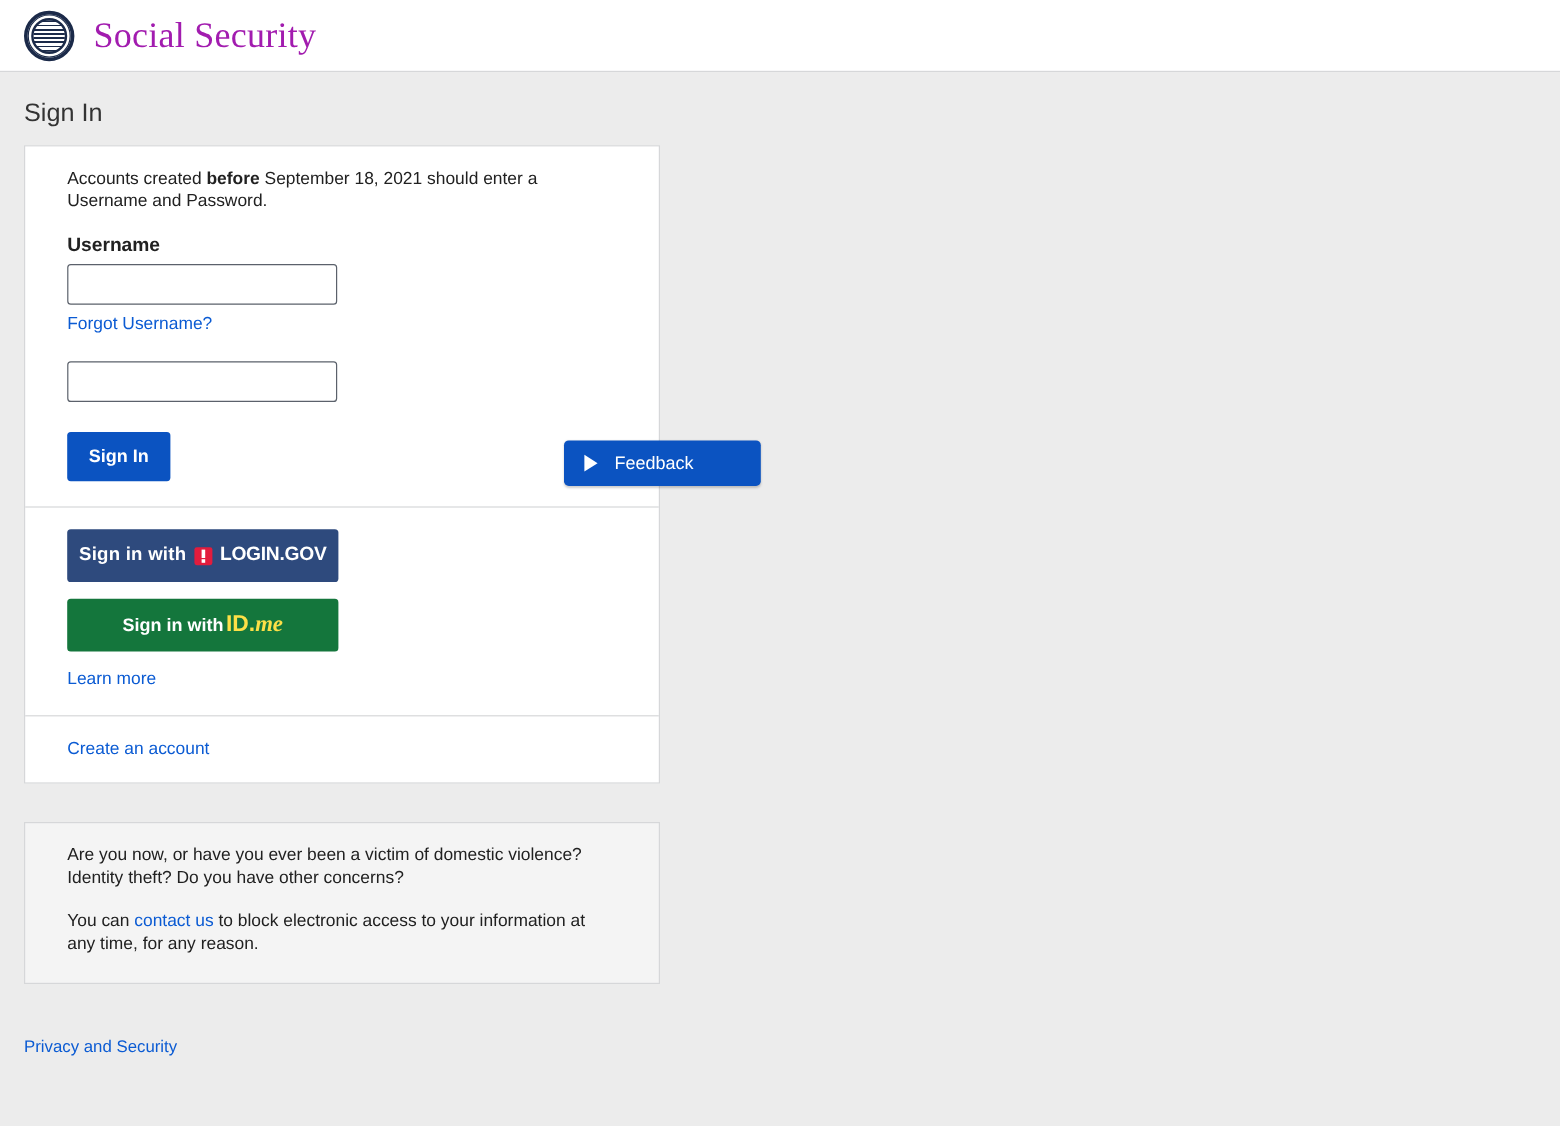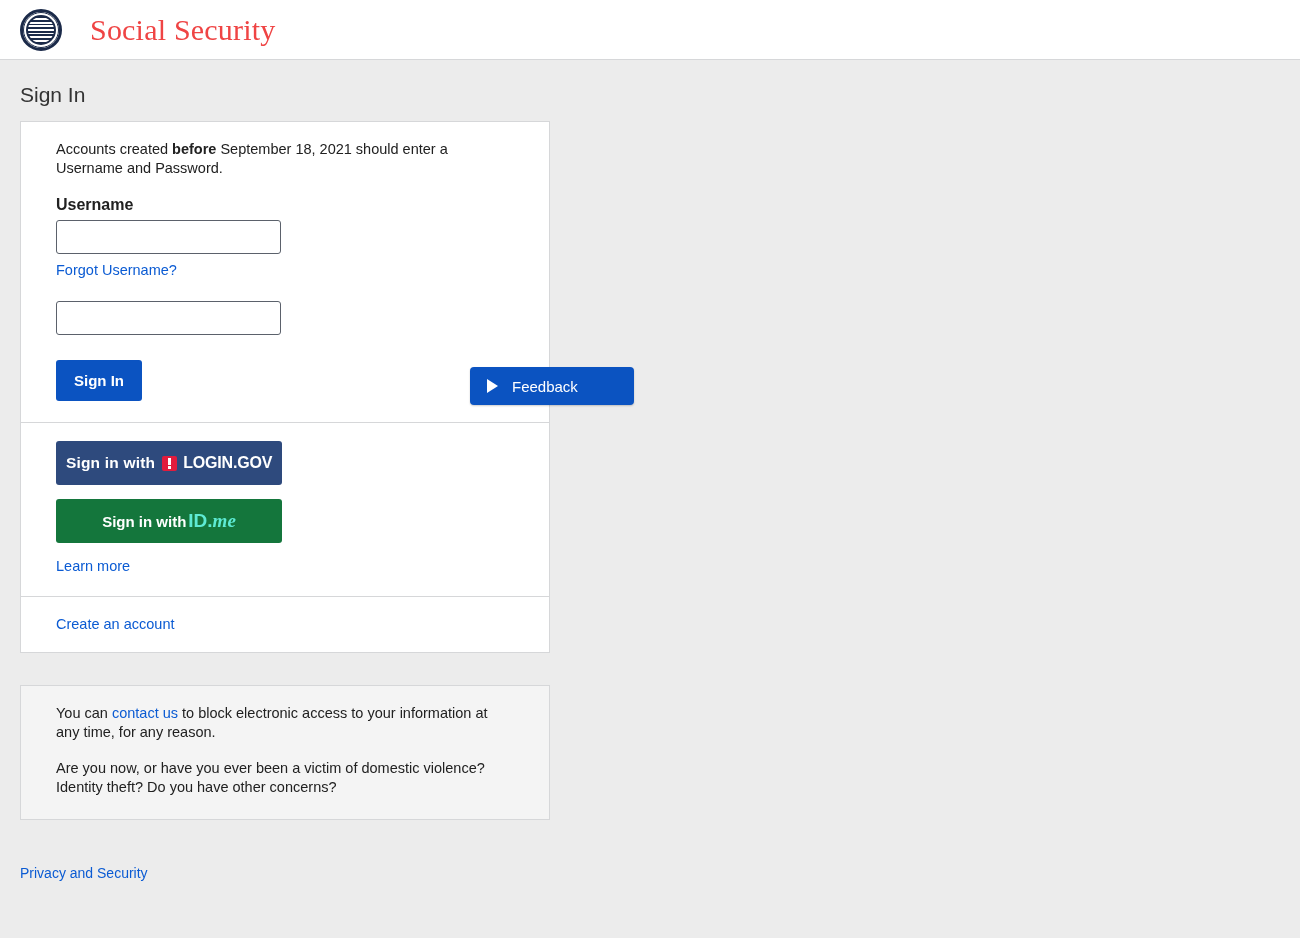--- a/index.html
+++ b/index.html
@@ -49,22 +49,22 @@
     position: absolute;
     left: 50%; top: 50%;
     transform: translate(-50%, -50%);
     width: 34px; height: 34px;
     border-radius: 50%;
     border: 1px solid #1b2a49;
   }
   .brand {
     font-family: "Liberation Serif", serif;
     font-size: 30px;
-    color: #ef4444;
-    margin-left: 28px;
+    color: #a21caf;
+    margin-left: 16px;
     letter-spacing: 0.2px;
   }
 
   
   .page {
     padding: 0 20px;
     position: relative;
   }
   .page-title {
     font-size: 21px;
@@ -188,21 +188,21 @@
     font-size: 15px;
     font-weight: bold;
     margin-top: 14px;
   }
   .idme-mark {
     margin-left: 2px;
     font-family: "Liberation Serif", serif;
     font-size: 19px;
     font-weight: bold;
     font-style: italic;
-    color: #5eead4;
+    color: #fde047;
   }
   .idme-mark .bold-id {
     font-family: "Liberation Sans", sans-serif;
     font-style: normal;
     font-weight: bold;
     font-size: 19px;
   }
   .learn-more { margin-top: 14px; }
 
   .create-row { padding: 18px 35px 19px 35px; }
@@ -305,22 +305,22 @@
         <a href="#" class="link">Learn more</a>
       </div>
     </div>
 
     <div class="create-row">
       <a href="#" class="link">Create an account</a>
     </div>
   </div>
 
   <div class="notice">
+    <p>Are you now, or have you ever been a victim of domestic violence? Identity theft? Do you have other concerns?</p>
     <p><span>You can </span><a href="#" class="link">contact us</a><span> to block electronic access to your information at any time, for any reason.</span></p>
-    <p>Are you now, or have you ever been a victim of domestic violence? Identity theft? Do you have other concerns?</p>
   </div>
 
   <div class="footer">
     <div class="footer-top">
       <a href="#">Privacy and Security</a>
     </div>
 
   </div>
 
 </div>

